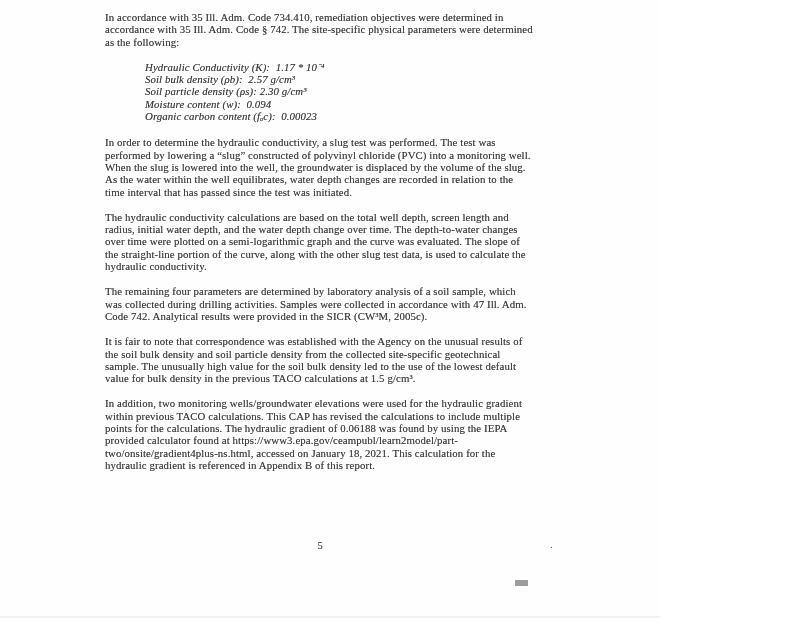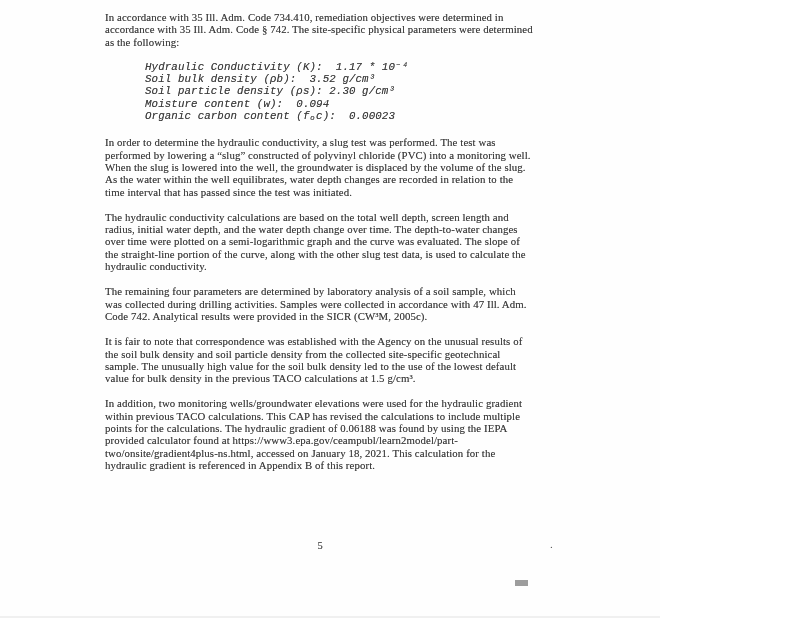--- a/index.html
+++ b/index.html
@@ -17,21 +17,21 @@
     font-size:10.8px;
     line-height:12.3px;
     text-shadow:0 0 0.6px rgba(70,70,70,0.65);
     letter-spacing:0.1px;
   }
   .content p{margin:0 0 13px 0;}
   .param-list{
     margin:0 0 14px 40px;
     font-style:italic;
   }
-  .param-item{white-space:pre;font-family:Liberation Mono, monospace;}
+  .param-item{white-space:pre;}
   .page-number{
     position:absolute;
     left:105px;top:540px;width:430px;
     text-align:center;
     font-size:10.5px;
     color:#4a4a4a;
     text-shadow:0 0 0.6px rgba(70,70,70,0.6);
   }
   .stray-period{
     position:absolute;
@@ -54,21 +54,21 @@
 <body>
 
 <div class="sheet">
 
   <div class="content">
 
     <p>In accordance with 35 Ill. Adm. Code 734.410, remediation objectives were determined in accordance with 35 Ill. Adm. Code § 742.  The site-specific physical parameters were determined as the following:</p>
 
     <div class="param-list">
       <div class="param-item">Hydraulic Conductivity (K):  1.17 * 10⁻⁴</div>
-      <div class="param-item">Soil bulk density (ρb):  3.52 g/cm³</div>
+      <div class="param-item">Soil bulk density (ρb):  2.57 g/cm³</div>
       <div class="param-item">Soil particle density (ρs): 2.30 g/cm³</div>
       <div class="param-item">Moisture content (w):  0.094</div>
       <div class="param-item">Organic carbon content (fₒc):  0.00023</div>
     </div>
 
     <p>In order to determine the hydraulic conductivity, a slug test was performed. The test was performed by lowering a “slug” constructed of polyvinyl chloride (PVC) into a monitoring well.  When the slug is lowered into the well, the groundwater is displaced by the volume of the slug.  As the water within the well equilibrates, water depth changes are recorded in relation to the time interval that has passed since the test was initiated.</p>
 
     <p>The hydraulic conductivity calculations are based on the total well depth, screen length and radius, initial water depth, and the water depth change over time.  The depth-to-water changes over time were plotted on a semi-logarithmic graph and the curve was evaluated. The slope of the straight-line portion of the curve, along with the other slug test data, is used to calculate the hydraulic conductivity.</p>
 
     <p>The remaining four parameters are determined by laboratory analysis of a soil sample, which was collected during drilling activities.  Samples were collected in accordance with 47 Ill. Adm. Code 742.  Analytical results were provided in the SICR (CW³M, 2005c).</p>

